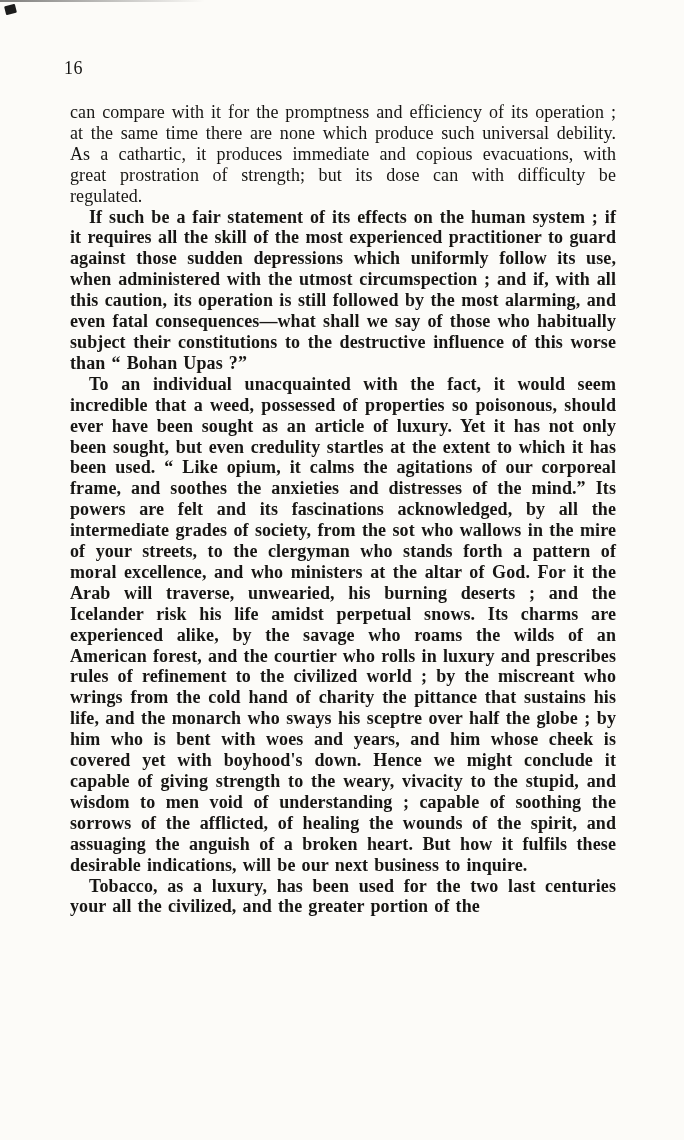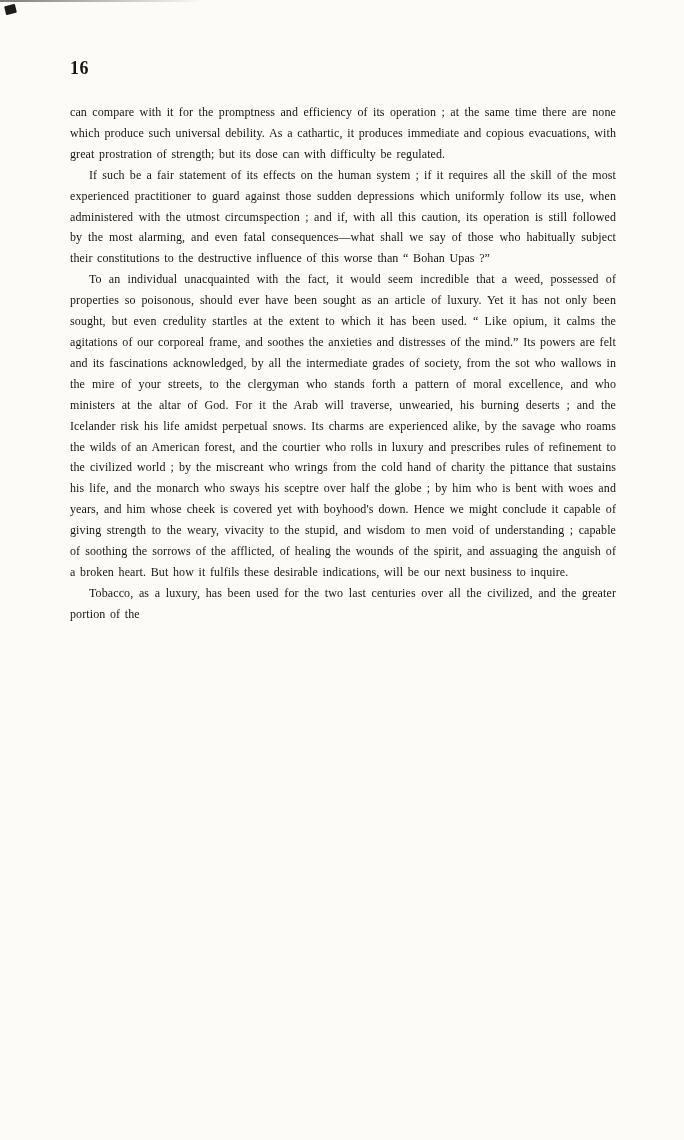--- a/index.html
+++ b/index.html
@@ -37,62 +37,63 @@
       height: 2px;
       background: linear-gradient(to right, rgba(20,20,20,.55), rgba(20,20,20,0) 30%);
     }
     .header-row {
       position: relative;
       padding-top: 62px;
       height: 26px;
     }
     .page-number {
       position: absolute;
-      left: 70px;
+      left: 64px;
       top: 58px;
       font-size: 18px;
-      font-weight: bold;
+      font-weight: normal;
       letter-spacing: .5px;
     }
     .running-header {
       text-align: center;
       font-size: 13px;
       font-weight: bold;
       letter-spacing: 2.2px;
       word-spacing: 5px;
       padding: 4px 40px 0 40px;
       color: #1a1917;
     }
     .body-text {
       padding: 14px 68px 0 70px;
       text-align: justify;
-      font-size: 12px;
+      font-size: 18px;
       line-height: 20.9px;
       word-spacing: 1.5px;
       letter-spacing: 0.1px;
     }
     .body-text p {
       margin: 0;
     }
     .body-text p.indent {
       text-indent: 19px;
+      font-weight: bold;
     }
   </style>
 </head>
 <body>
 
 <div class="page">
 
   <div class="scan-edge-top"></div>
   <div class="scan-mark-tl"></div>
 
   <div class="header-row">
     <span class="page-number">16</span>
   </div>
 
   <div class="body-text">
     <p>can compare with it for the promptness and efficiency of its operation ; at the same time there are none which produce such universal debility. As a cathartic, it produces immediate and copious evacuations, with great prostration of strength; but its dose can with difficulty be regulated.</p>
     <p class="indent">If such be a fair statement of its effects on the human system ; if it requires all the skill of the most experienced practitioner to guard against those sudden depressions which uniformly follow its use, when administered with the utmost circumspection ; and if, with all this caution, its operation is still followed by the most alarming, and even fatal consequences—what shall we say of those who habitually subject their constitutions to the destructive influence of this worse than “ Bohan Upas ?”</p>
     <p class="indent">To an individual unacquainted with the fact, it would seem incredible that a weed, possessed of properties so poisonous, should ever have been sought as an article of luxury. Yet it has not only been sought, but even credulity startles at the extent to which it has been used. “ Like opium, it calms the agitations of our corporeal frame, and soothes the anxieties and distresses of the mind.” Its powers are felt and its fascinations acknowledged, by all the intermediate grades of society, from the sot who wallows in the mire of your streets, to the clergyman who stands forth a pattern of moral excellence, and who ministers at the altar of God. For it the Arab will traverse, unwearied, his burning deserts ; and the Icelander risk his life amidst perpetual snows. Its charms are experienced alike, by the savage who roams the wilds of an American forest, and the courtier who rolls in luxury and prescribes rules of refinement to the civilized world ; by the miscreant who wrings from the cold hand of charity the pittance that sustains his life, and the monarch who sways his sceptre over half the globe ; by him who is bent with woes and years, and him whose cheek is covered yet with boyhood's down. Hence we might conclude it capable of giving strength to the weary, vivacity to the stupid, and wisdom to men void of understanding ; capable of soothing the sorrows of the afflicted, of healing the wounds of the spirit, and assuaging the anguish of a broken heart. But how it fulfils these desirable indications, will be our next business to inquire.</p>
-    <p class="indent">Tobacco, as a luxury, has been used for the two last centuries over all the civilized, and the greater portion of the</p>
+    <p class="indent">Tobacco, as a luxury, has been used for the two last centuries your all the civilized, and the greater portion of the</p>
   </div>
 
 </div>
 
 </body></html>

